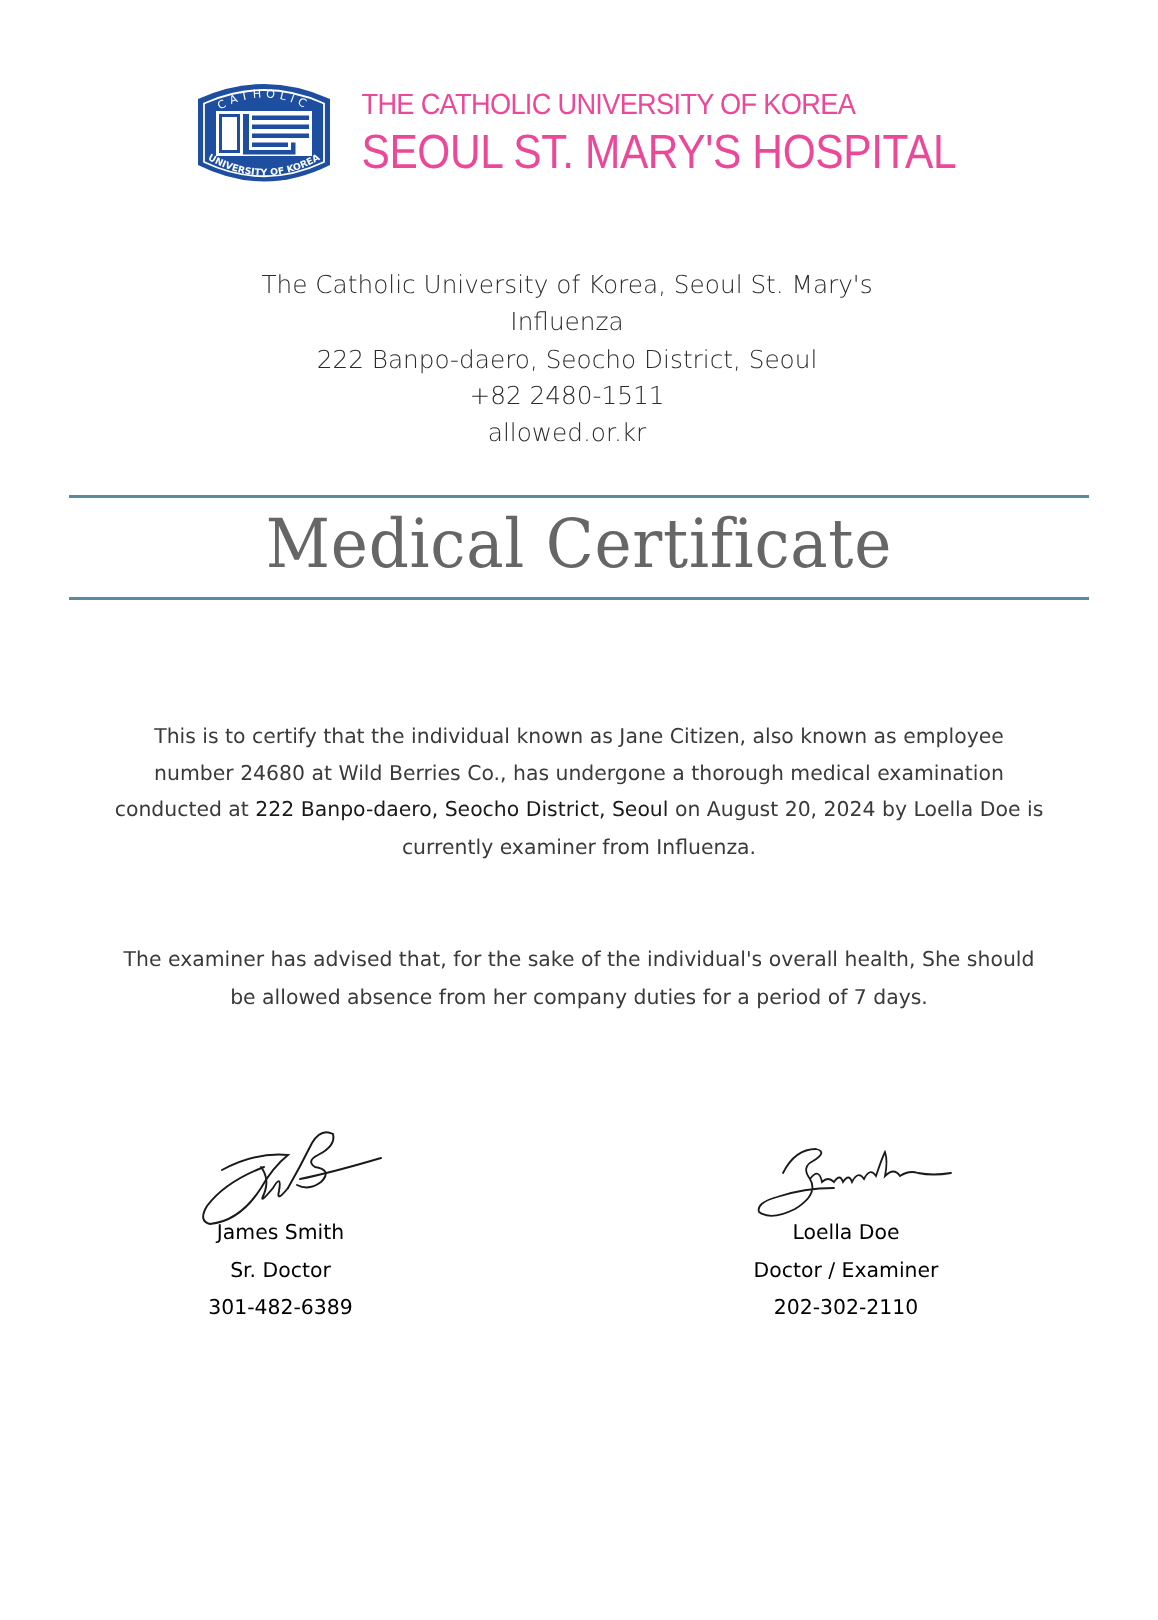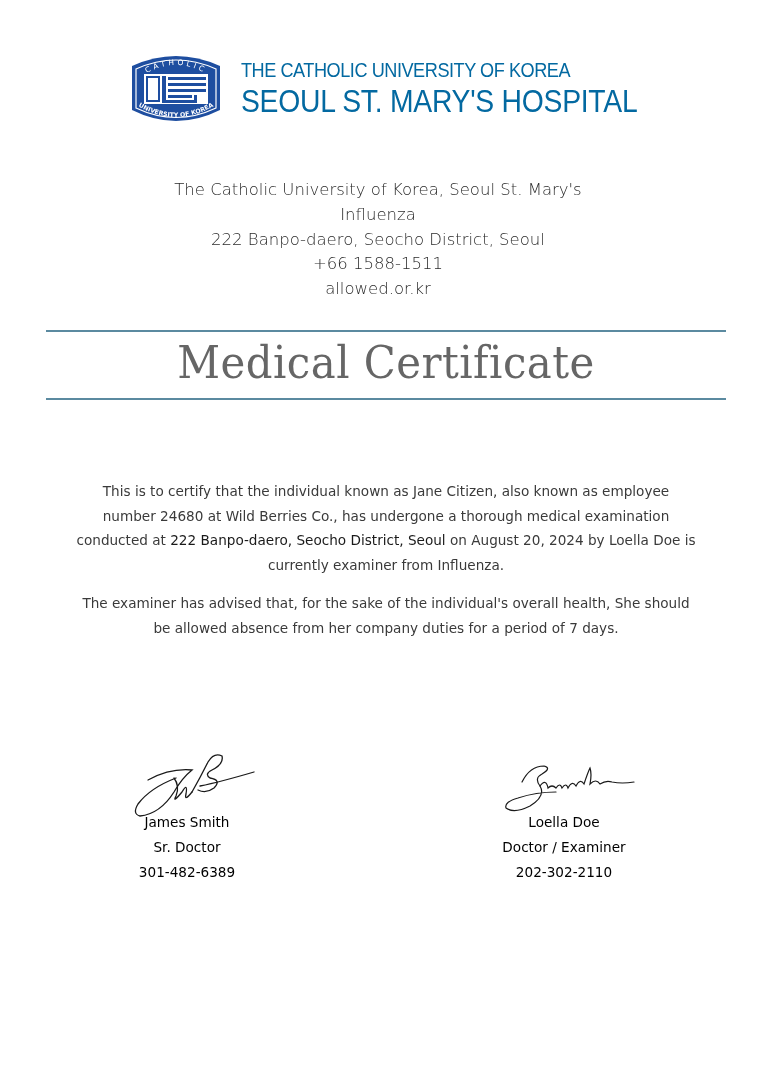--- a/index.html
+++ b/index.html
@@ -20,21 +20,21 @@
       left: 128px;
       top: 52px;
       width: 96px;
       height: 74px;
     }
     .brand-text {
       position: absolute;
       left: 241px;
       top: 58px;
       font-family: "Liberation Sans", sans-serif;
-      color: #0369a1;
+      color: #ec4899;
       letter-spacing: -0.5px;
     }
     .brand-line1 {
       font-size: 19.5px;
       line-height: 24px;
       transform: scaleX(0.93);
       transform-origin: left center;
       white-space: nowrap;
     }
     .brand-line2 {
@@ -87,21 +87,21 @@
       position: absolute;
       left: 70px;
       width: 632px;
       text-align: center;
       font-family: "DejaVu Sans", sans-serif;
       font-size: 13.6px;
       line-height: 24.6px;
       color: #3a3a3a;
     }
     .para1 { top: 479px; }
-    .para2 { top: 591px; text-align: center; }
+    .para2 { top: 628px; text-align: center; }
     .para-line { white-space: nowrap; }
     .addr-emph { color: #1a1a1a; }
     .signature {
       position: absolute;
       width: 220px;
       text-align: center;
       font-family: "DejaVu Sans", sans-serif;
       font-size: 13.6px;
       line-height: 25px;
       color: #000000;
@@ -147,21 +147,21 @@
 
 <div class="brand-text">
   <div class="brand-line1">THE CATHOLIC UNIVERSITY OF KOREA</div>
   <div class="brand-line2">SEOUL ST. MARY'S HOSPITAL</div>
 </div>
 
 <div class="address-block">
   <div>The Catholic University of Korea, Seoul St. Mary's</div>
   <div>Influenza</div>
   <div>222 Banpo-daero, Seocho District, Seoul</div>
-  <div>+66 1588-1511</div>
+  <div>+82 2480-1511</div>
   <div>allowed.or.kr</div>
 </div>
 
 <div class="rule top"></div>
 <div class="title">Medical Certificate</div>
 <div class="rule bottom"></div>
 
 <div class="paragraph para1">
   <div class="para-line">This is to certify that the individual known as Jane Citizen, also known as employee</div>
   <div class="para-line">number 24680 at Wild Berries Co., has undergone a thorough medical examination</div>

